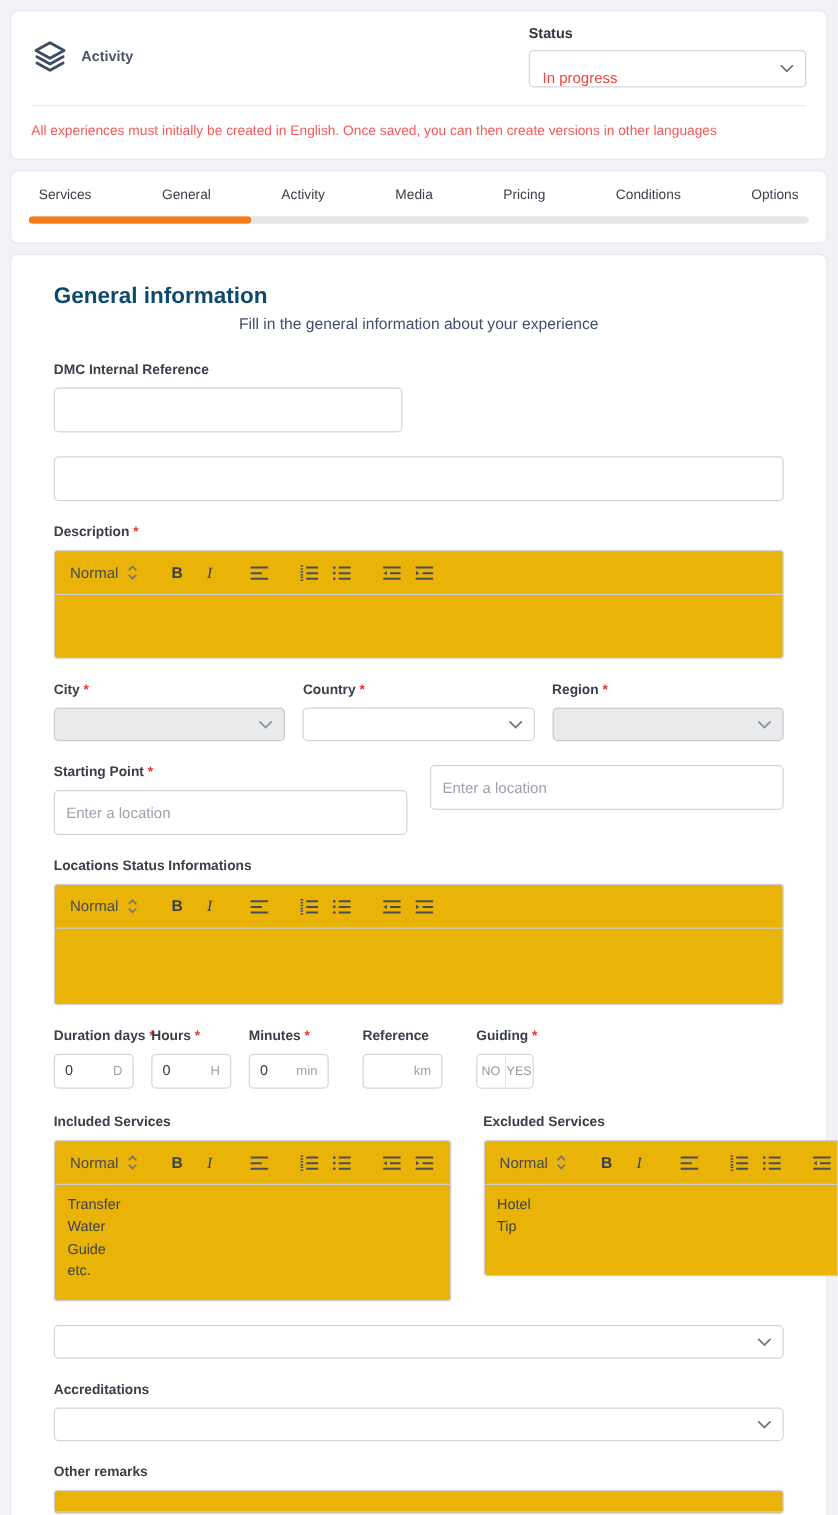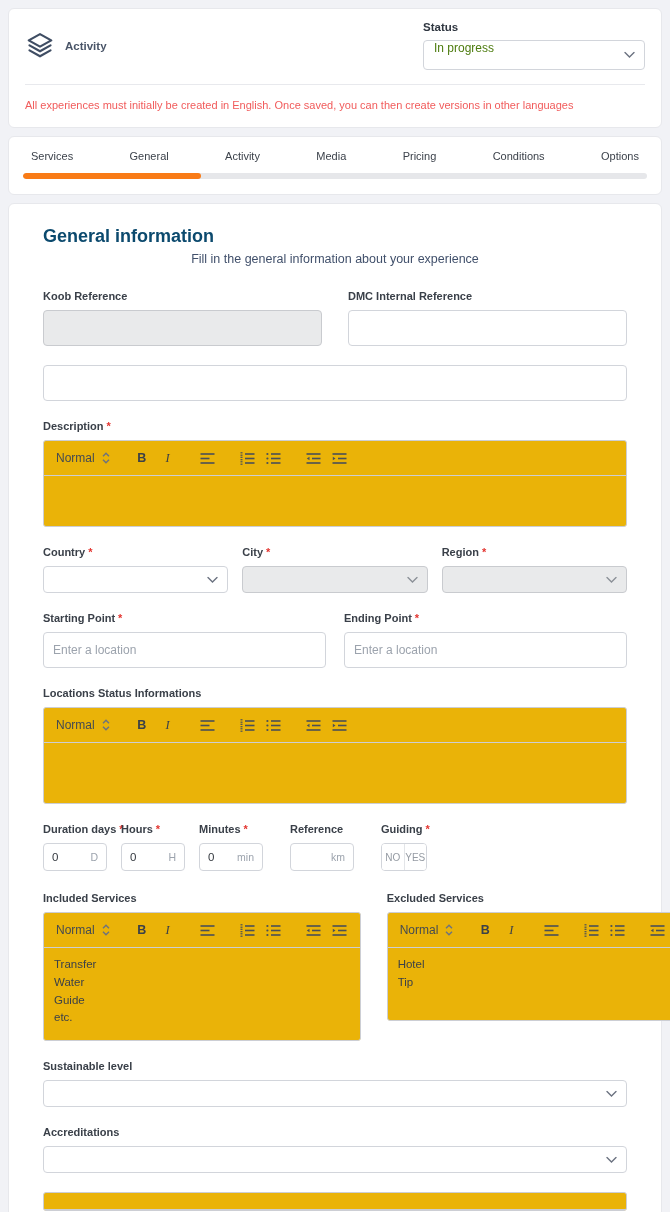--- a/index.html
+++ b/index.html
@@ -15,22 +15,22 @@
     margin-bottom:8px;
   }
   
   .header-top { display:flex; justify-content:space-between; align-items:flex-start; padding:12px 16px 14px; }
   .brand { display:flex; align-items:center; gap:10px; margin-top:10px; }
   .brand-label { font-size:11.5px; font-weight:700; color:#4a5568; }
   .status-block { width:222px; }
   .status-label { font-size:11.5px; font-weight:700; color:#2f3640; margin-bottom:7px; }
   .select {
     position:relative; height:30px; border:1px solid #d2d5db; border-radius:4px;
-    background:#fff; display:flex; align-items:flex-start; padding:0 26px 0 10px;
-    font-size:12px; color:#4d7c0f; cursor:pointer;
+    background:#fff; display:flex; align-items:flex-end; padding:0 26px 0 10px;
+    font-size:12px; color:#ef4444; cursor:pointer;
   }
   .select .chev { position:absolute; right:9px; top:50%; transform:translateY(-50%); }
   .select.disabled { background:#e9eaeb; border-color:#c9cbcf; }
   .divider { height:1px; background:#e8e9ed; margin:0 16px; }
   .warning { padding:14px 16px 16px; font-size:11px; color:#f15b5b; }
   
   .tabs-card { padding:13px 14px 15px; }
   .tabs { display:flex; justify-content:space-between; font-size:11px; color:#3c424b; padding:0 8px 0 8px; }
   .tab { cursor:pointer; }
   .progress-track { margin-top:11px; height:6px; border-radius:3px; background:#e6e7ea; overflow:hidden; }
@@ -128,24 +128,20 @@
       <div class="progress-fill" style="width: 28.5%;"></div>
     </div>
   </div>
 
   <div class="card main-card">
     <div class="form-title">General information</div>
     <div class="form-subtitle">Fill in the general information about your experience</div>
 
     <div class="grid2 field">
       <div>
-        <div class="label">Koob Reference</div>
-        <input class="text" disabled="" value="" style="">
-      </div>
-      <div>
         <div class="label">DMC Internal Reference</div>
         <input class="text" value="" style="">
       </div>
     </div>
 
     <div class="field">
       <input class="text" style="">
     </div>
 
     <div class="field">
@@ -213,55 +209,54 @@
       </svg>
     </button>
   </div>
 
         <div class="ql-content" style="height:50px"></div>
       </div>
     </div>
 
     <div class="grid3 field">
       <div>
+        <div class="label"><span>City</span><span class="req">*</span></div>
+        <div class="select disabled" style="height:27px">
+          <span></span>
+          <svg class="chev" width="11" height="7" viewBox="0 0 11 7" fill="none" stroke="#8b9097" stroke-width="1.4" stroke-linecap="round">
+              <path d="M1 1 L5.5 5.5 L10 1"></path>
+            </svg>
+        </div>
+      </div>
+      <div>
         <div class="label"><span>Country</span><span class="req">*</span></div>
         <div class="select" style="height:27px">
           <span></span>
           <svg class="chev" width="11" height="7" viewBox="0 0 11 7" fill="none" stroke="#6b7280" stroke-width="1.4" stroke-linecap="round">
               <path d="M1 1 L5.5 5.5 L10 1"></path>
             </svg>
         </div>
       </div>
       <div>
-        <div class="label"><span>City</span><span class="req">*</span></div>
-        <div class="select disabled" style="height:27px">
-          <span></span>
-          <svg class="chev" width="11" height="7" viewBox="0 0 11 7" fill="none" stroke="#8b9097" stroke-width="1.4" stroke-linecap="round">
-              <path d="M1 1 L5.5 5.5 L10 1"></path>
-            </svg>
-        </div>
-      </div>
-      <div>
         <div class="label"><span>Region</span><span class="req">*</span></div>
         <div class="select disabled" style="height:27px">
           <span></span>
           <svg class="chev" width="11" height="7" viewBox="0 0 11 7" fill="none" stroke="#8b9097" stroke-width="1.4" stroke-linecap="round">
               <path d="M1 1 L5.5 5.5 L10 1"></path>
             </svg>
         </div>
       </div>
     </div>
 
     <div class="grid2 field" style="column-gap:18px">
       <div>
         <div class="label"><span>Starting Point</span><span class="req">*</span></div>
         <input class="text" placeholder="Enter a location" style="">
       </div>
       <div>
-        <div class="label"><span>Ending Point</span><span class="req">*</span></div>
         <input class="text" placeholder="Enter a location" style="">
       </div>
     </div>
 
     <div class="field">
       <div class="label">Locations Status Informations</div>
       <div class="editor">
 
   <div class="ql-toolbar">
     <span class="ql-picker">
@@ -510,40 +505,40 @@
 
           <div class="ql-content" style="height:72px">
             <div>Hotel</div>
             <div>Tip</div>
           </div>
         </div>
       </div>
     </div>
 
     <div class="field">
-      <div class="label">Sustainable level</div>
       <div class="select" style="height:27px">
         <span></span>
         <svg class="chev" width="11" height="7" viewBox="0 0 11 7" fill="none" stroke="#6b7280" stroke-width="1.4" stroke-linecap="round">
             <path d="M1 1 L5.5 5.5 L10 1"></path>
           </svg>
       </div>
     </div>
 
     <div class="field">
       <div class="label">Accreditations</div>
       <div class="select" style="height:27px">
         <span></span>
         <svg class="chev" width="11" height="7" viewBox="0 0 11 7" fill="none" stroke="#6b7280" stroke-width="1.4" stroke-linecap="round">
             <path d="M1 1 L5.5 5.5 L10 1"></path>
           </svg>
       </div>
     </div>
 
     <div class="field">
+      <div class="label">Other remarks</div>
       <div class="editor">
 
   <div class="ql-toolbar">
 
     <span class="tgap"></span>
 
     <span class="tgap"></span>
 
     <span class="tgap"></span>
 

